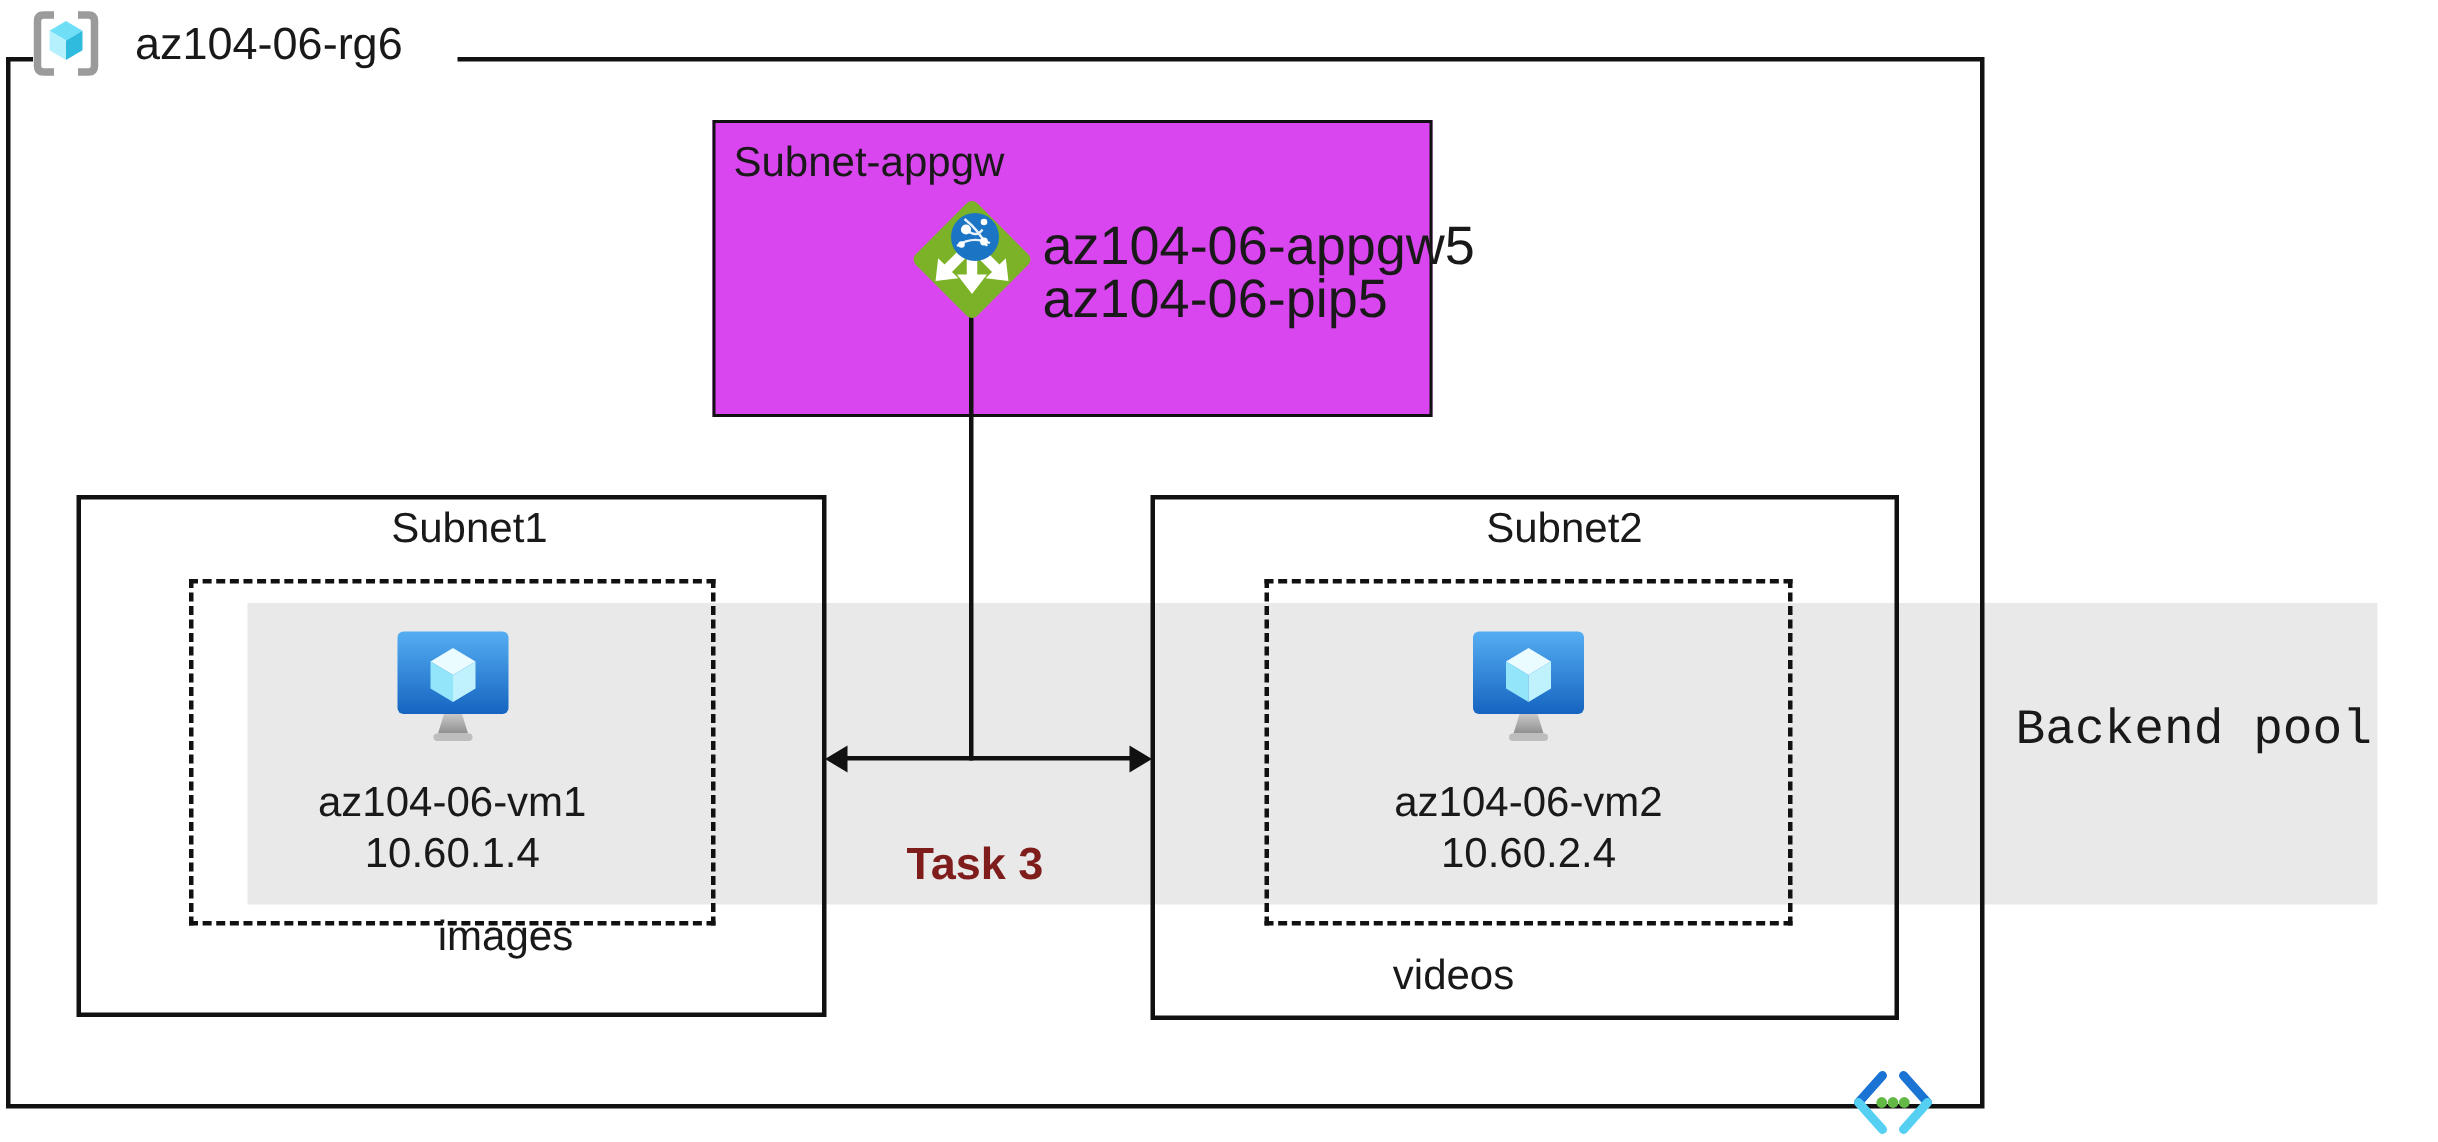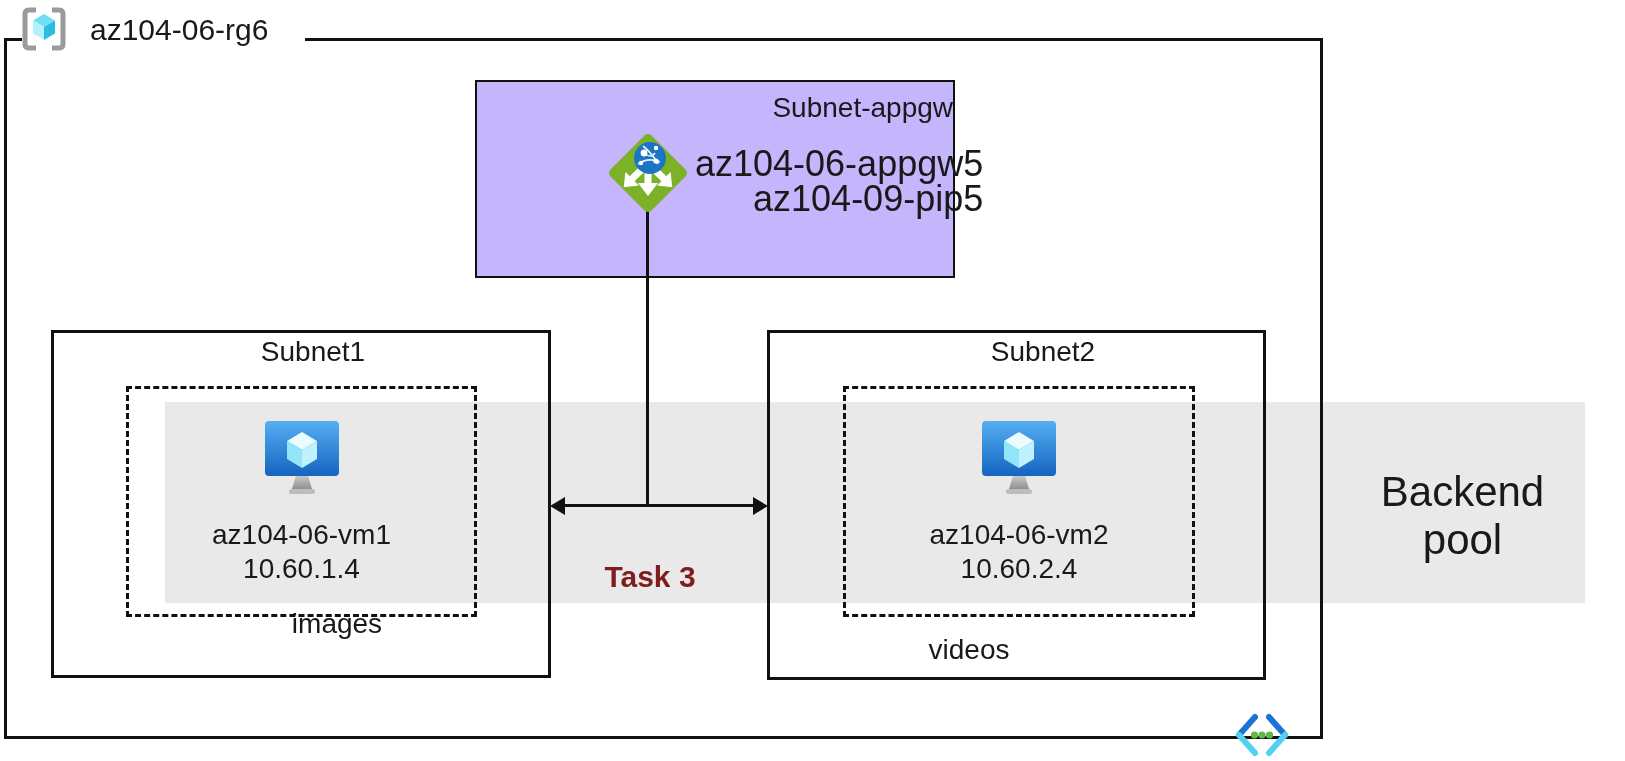--- a/index.html
+++ b/index.html
@@ -1,33 +1,33 @@
 <!DOCTYPE html>
 <html><head>
 <meta charset="utf-8">
 <style>
   html,body{margin:0;padding:0;background:#fff;}
   .canvas{
     position:relative;width:1625px;height:761px;background:#ffffff;
     font-family:"Liberation Sans","DejaVu Sans",sans-serif;color:#191919;
     overflow:hidden;
   }
-  .abs{position:absolute;box-sizing:border-box;text-align:right;}
+  .abs{position:absolute;box-sizing:border-box;}
   
   .z1{z-index:1}.z2{z-index:2}.z3{z-index:3}.z4{z-index:4}
 
   .band{left:165px;top:402px;width:1420px;height:201px;background:#e9e9e9;}
-  .backend-label{left:1340px;top:468px;width:245px;font-size:42px;text-align:center;}
+  .backend-label{left:1340px;top:468px;width:245px;font-size:33px;text-align:center;font-family:Liberation Mono, monospace;}
 
   .rg-box{left:4px;top:38px;width:1319px;height:701px;border:3px solid #111;background:transparent;}
   .rg-top-mask{left:22px;top:34px;width:283px;height:10px;background:#fff;}
   .rg-icon{left:20px;top:6px;width:48px;height:46px;}
   .rg-label{left:90px;top:13px;font-size:30px;}
 
-  .appgw-box{left:475px;top:80px;width:480px;height:198px;border:2px solid #111;background:#c4b5fd;}
+  .appgw-box{left:475px;top:80px;width:480px;height:198px;border:2px solid #111;background:#d946ef;}
   .appgw-title{padding:10px 0 0 12px;font-size:28px;}
   .appgw-icon{left:606px;top:131px;width:84px;height:84px;}
   .appgw-labels{left:695px;top:146px;font-size:36px;line-height:35px;white-space:nowrap;}
 
   .connector-v{left:646px;top:210px;width:3px;height:297px;background:#111;}
   .arrow-shaft{left:563px;top:504px;width:192px;height:3px;background:#111;}
   .arrow-head{width:0;height:0;border-top:9px solid transparent;border-bottom:9px solid transparent;}
   .arrow-head.left{left:550px;top:497px;border-right:15px solid #111;}
   .arrow-head.right{left:753px;top:497px;border-left:15px solid #111;}
   .task-label{left:560px;top:560px;width:180px;text-align:center;font-size:30px;font-weight:bold;color:#7f1d1d;}
@@ -95,21 +95,21 @@
       <g fill="#ffffff">
         <circle cx="38" cy="22" r="3.4"></circle>
         <circle cx="50" cy="30" r="2.6"></circle>
         <circle cx="35" cy="32" r="2.2"></circle>
         <circle cx="50" cy="17" r="2.2"></circle>
       </g>
     </svg>
   </div>
   <div class="abs appgw-labels z3">
     <div>az104-06-appgw5</div>
-    <div>az104-09-pip5</div>
+    <div>az104-06-pip5</div>
   </div>
 
   <div class="abs arrow-shaft z2"></div>
   <div class="abs arrow-head left z2"></div>
   <div class="abs arrow-head right z2"></div>
   <div class="abs task-label z3">Task 3</div>
 
   <div class="abs subnet-box subnet1-box z2"></div>
   <div class="abs subnet-title subnet1-title z3">Subnet1</div>
   <div class="abs dashed-box dashed1 z2"></div>

